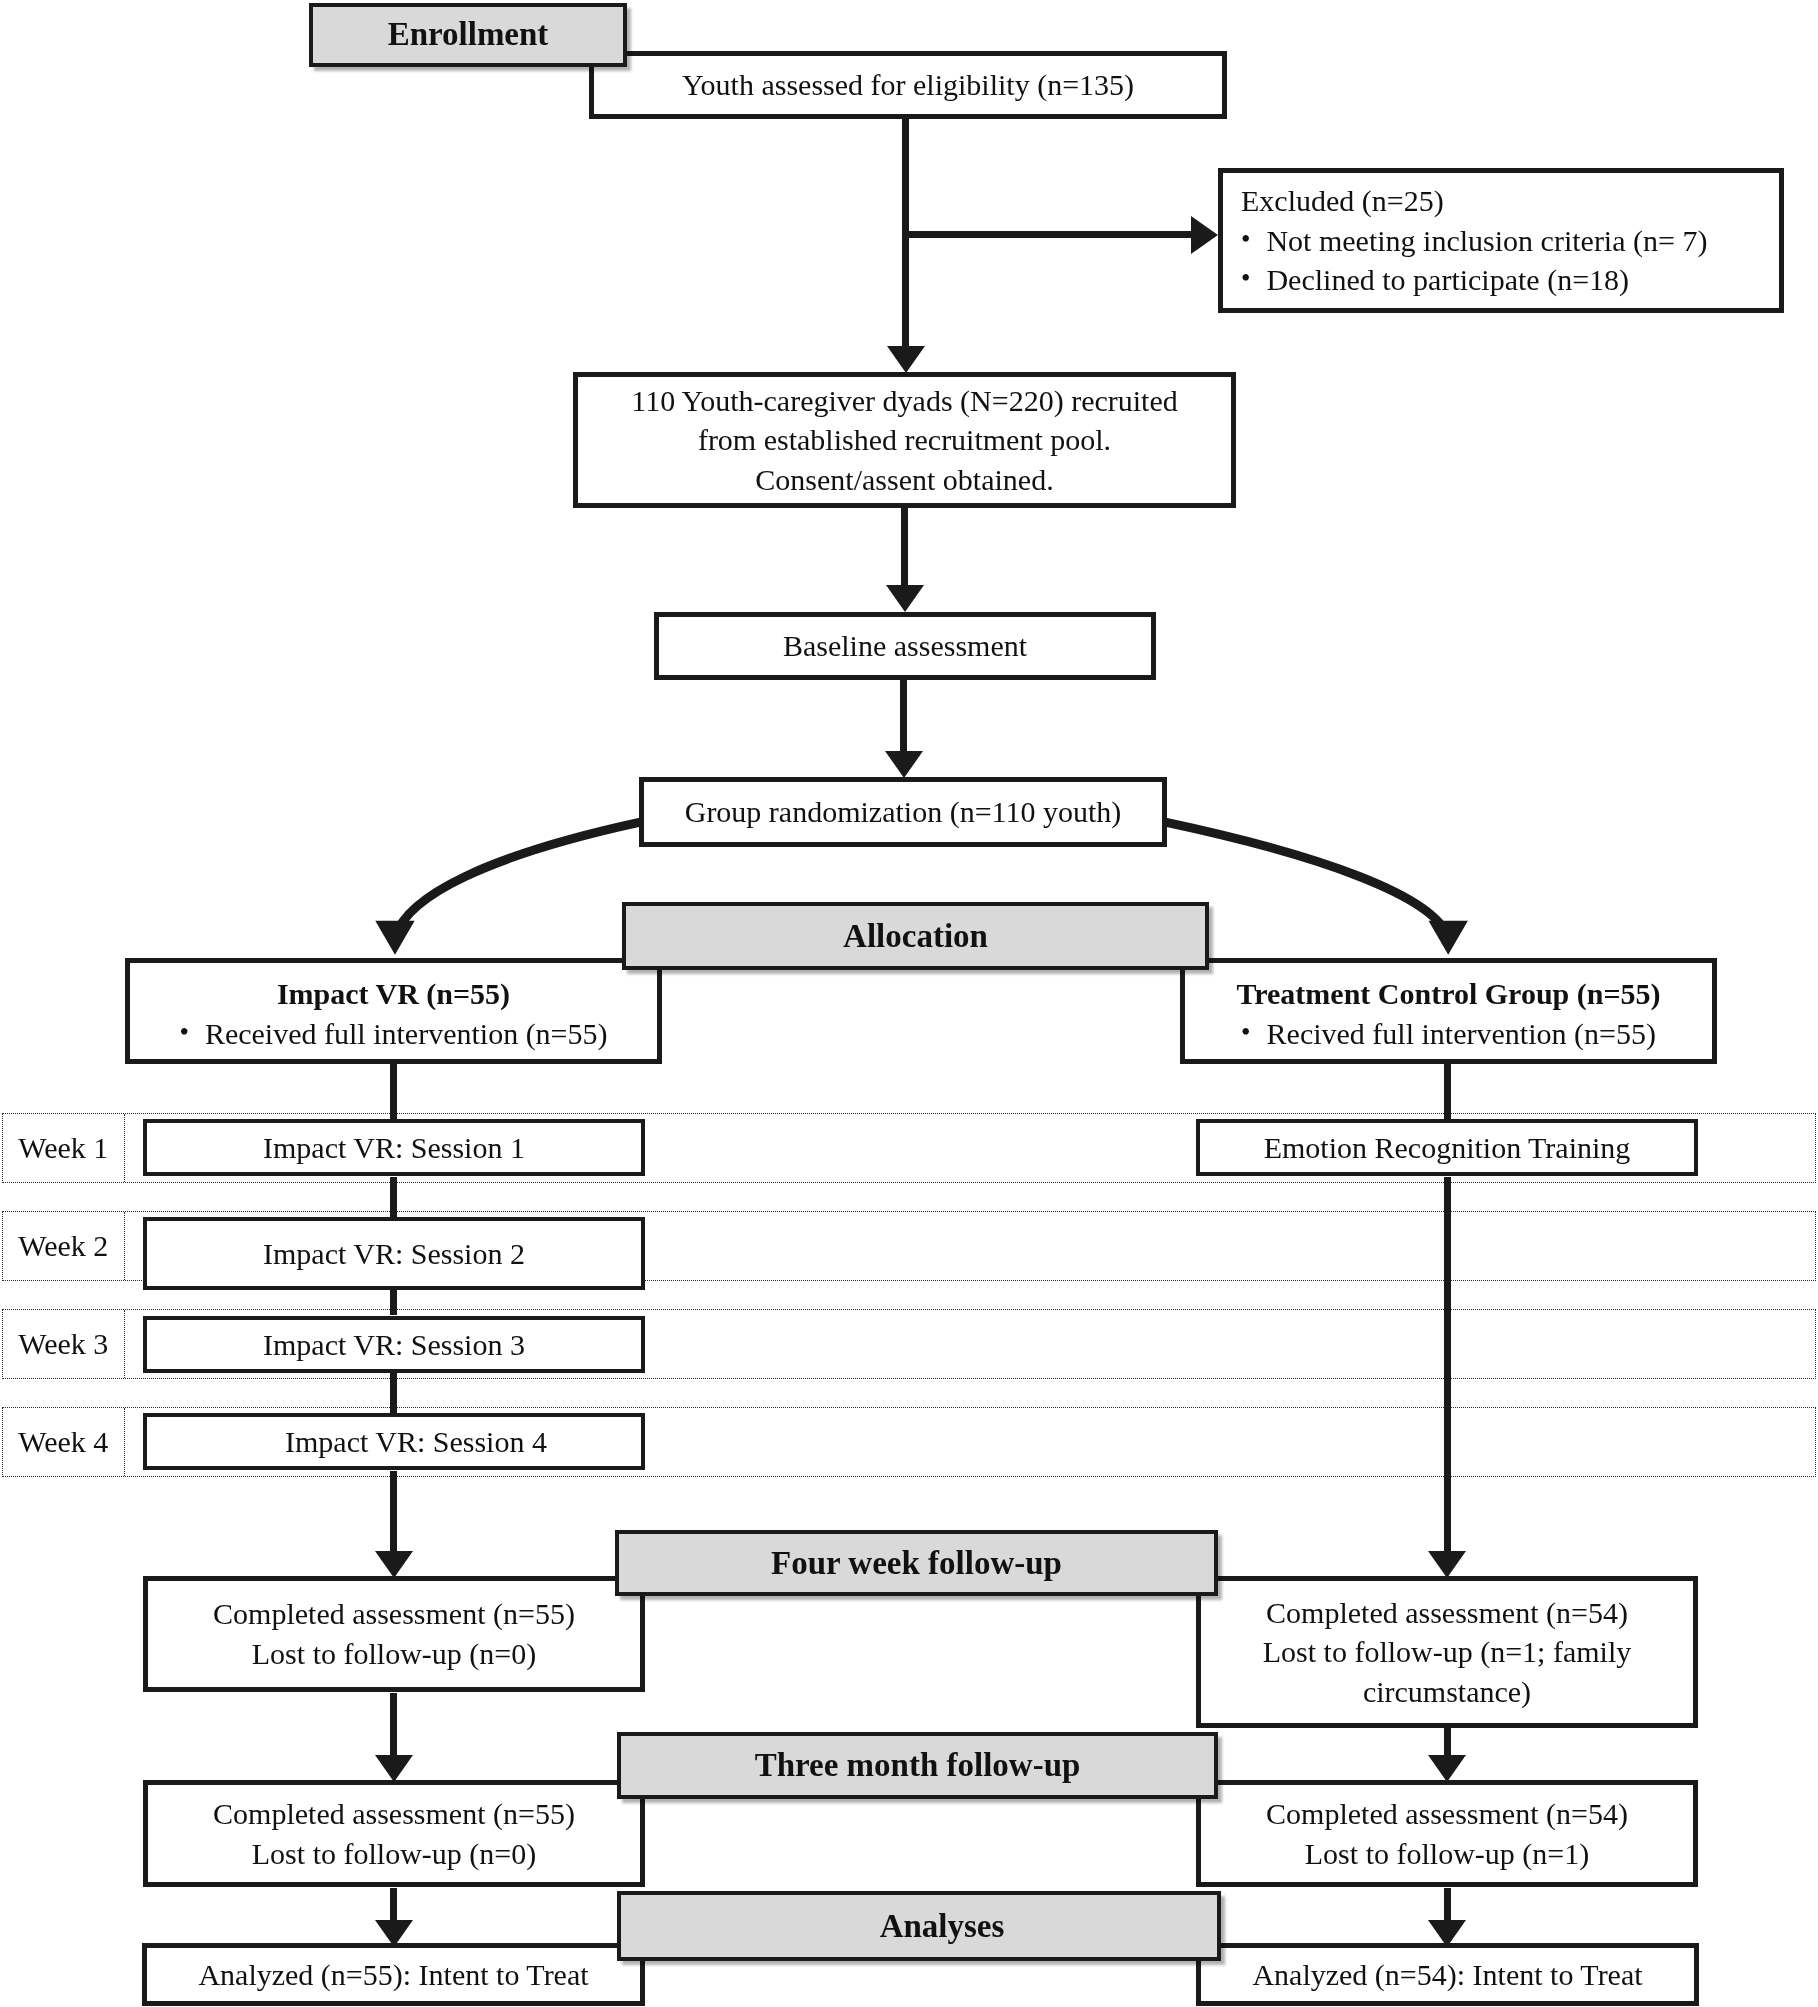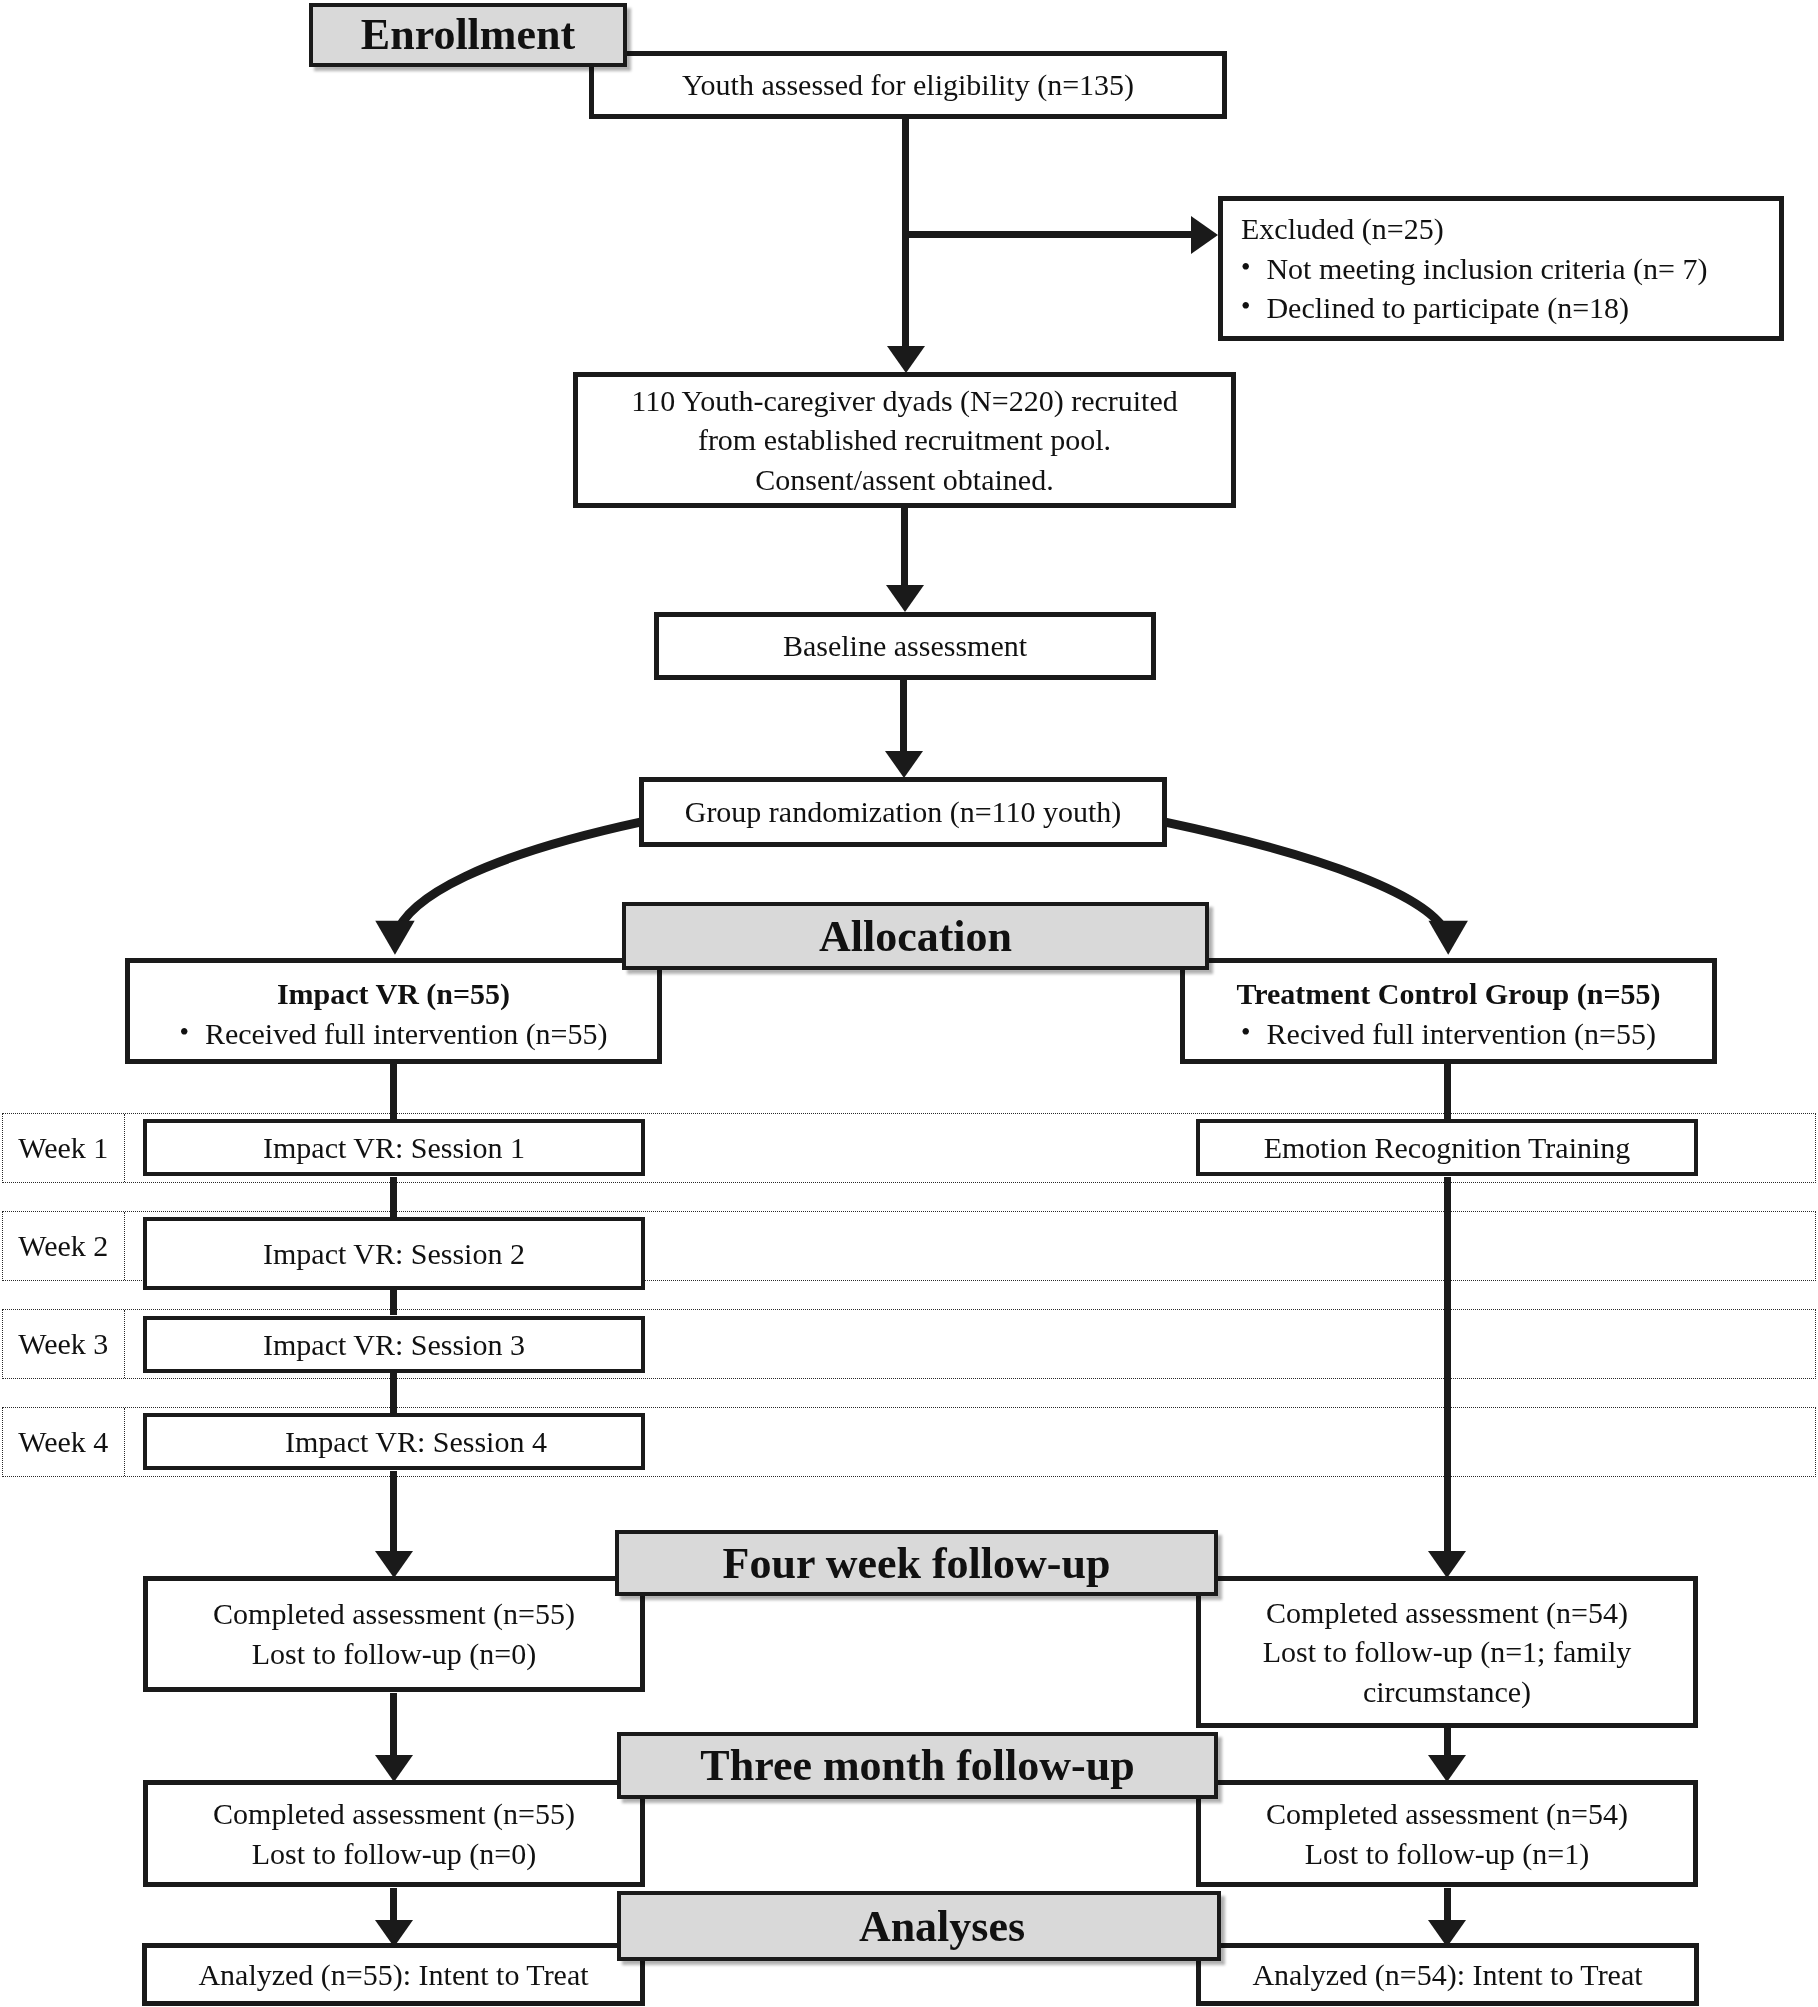--- a/index.html
+++ b/index.html
@@ -27,21 +27,21 @@
   }
   .hdr {
     position:absolute;
     background:#d9d9d9;
     border:4.5px solid #1a1a1a;
     box-sizing:border-box;
     display:flex;
     align-items:center;
     justify-content:center;
     font-weight:bold;
-    font-size:44px;
+    font-size:33px;
     z-index:3;
     box-shadow:4.5px 4.5px 2.7px rgba(0,0,0,0.30);
   }
   .vline { position:absolute; width:7.2px; background:#1a1a1a; z-index:1; }
   .hline { position:absolute; height:7.2px; background:#1a1a1a; z-index:1; }
   .arr-d {
     position:absolute; width:0; height:0; z-index:1;
     border-left:19px solid transparent;
     border-right:19px solid transparent;
     border-top:27px solid #1a1a1a;
@@ -60,21 +60,21 @@
     position:absolute; left:0; top:0; bottom:0; width:122px;
     border-right:1.8px dotted #2a2a2a; box-sizing:border-box;
     display:flex; align-items:center; justify-content:center;
     font-size:30px;
   }
   .bullet-row {
     display:flex; flex-direction:row; align-items:flex-start;
     text-align:left; gap:16px;
   }
   .bullet-glyph { font-size:27px; line-height:1.4; }
-  .left-align { align-items:flex-start; text-align:left; padding:9px 18px;margin-top:28px; }
+  .left-align { align-items:flex-start; text-align:left; padding:9px 18px; }
   .group-title { font-weight:bold;margin-top:6px; }
   .wrap2 { max-width:466px; }
   svg.branches { position:absolute; left:0; top:0; z-index:1; pointer-events:none; }
 </style>
 </head>
 <body>
 
 <div id="canvas">
 
   <div class="vline" style="left:902px; top:119px; height:230px;"></div>

